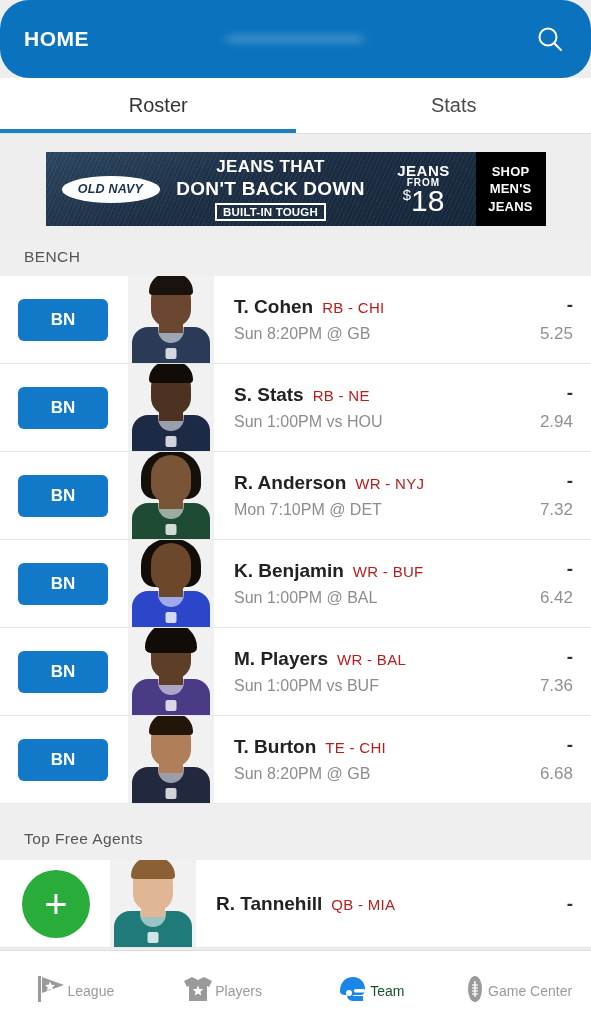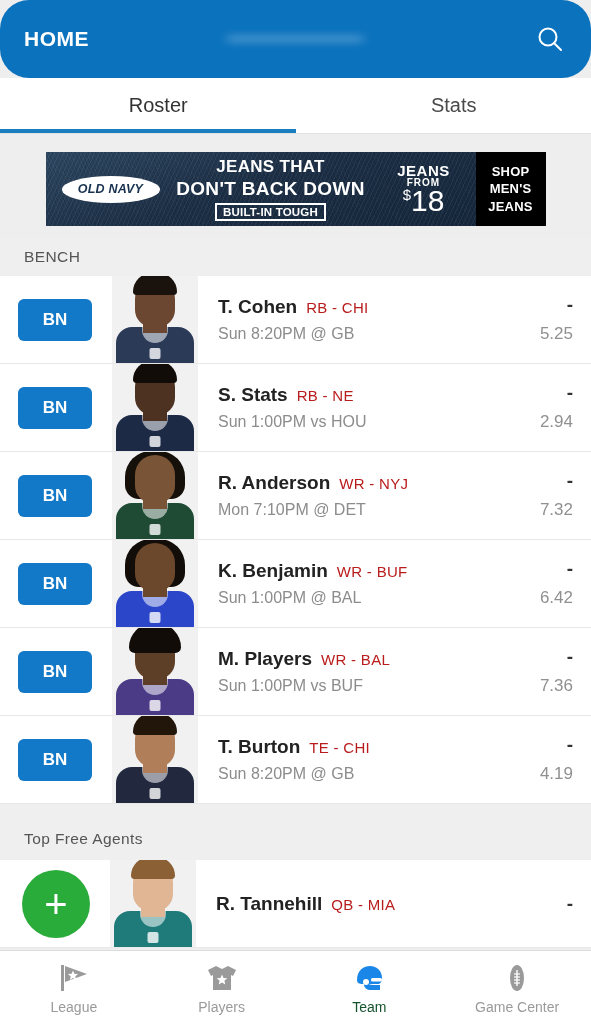--- a/index.html
+++ b/index.html
@@ -99,21 +99,21 @@
   }
   .section-head.spaced { padding-top: 26px; padding-bottom: 12px; }
 
   
   .roster { background: #ffffff; }
   .player-row {
     height: 88px; background: #ffffff; border-bottom: 1px solid #e8e8e8;
     display: flex; align-items: center; position: relative; overflow: hidden;
   }
   .slot-badge {
-    width: 74px; height: 42px; border-radius: 6px; background: #1278c8;
+    width: 90px; height: 42px; border-radius: 6px; background: #1278c8;
     color: #ffffff; font-size: 17px; font-weight: bold;
     display: flex; align-items: center; justify-content: center;
     margin-left: 18px; flex: 0 0 auto;
   }
   .add-badge {
     width: 68px; height: 68px; border-radius: 50%; background: #2aac3a;
     color: #ffffff; display: flex; align-items: center; justify-content: center;
     margin-left: 22px; flex: 0 0 auto; font-size: 40px; font-weight: 300; line-height: 1;
   }
   .headshot {
@@ -167,21 +167,21 @@
   .stat-dash { font-size: 19px; font-weight: bold; color: #333333; line-height: 1; }
   .stat-proj { font-size: 17px; color: #909090; margin-top: 10px; }
 
   
   .bottom-nav {
     position: absolute; left: 0; bottom: 0; width: 591px; height: 74px;
     background: #ffffff; border-top: 1px solid #dcdcdc;
     display: flex; align-items: center;
   }
   .nav-item {
-    flex: 1; display: flex; flex-direction: column;
+    flex: 1; display: flex; 
     align-items: center; justify-content: center; height: 100%;
   }
   .nav-icon { height: 32px; display: flex; align-items: flex-end; justify-content: center; }
   .nav-label { font-size: 14px; color: #9a9a9a; margin-top: 6px; }
   .nav-item.active .nav-label { color: #14532d; }
 </style>
 </head>
 <body>
 
 <div id="app">
@@ -373,21 +373,21 @@
       </div>
       <div class="player-info">
         <div class="player-line1">
           <span class="player-name">T. Burton</span>
           <span class="player-pos">TE - CHI</span>
         </div>
         <div class="player-game">Sun 8:20PM @ GB</div>
       </div>
       <div class="player-stats">
         <div class="stat-dash">-</div>
-        <div class="stat-proj">4.19</div>
+        <div class="stat-proj">6.68</div>
       </div>
     </div>
   </div>
 
   <div class="section-head spaced">Top Free Agents</div>
 
   <div class="roster">
     <div class="player-row">
       <div class="add-badge">
         <span>+</span>

